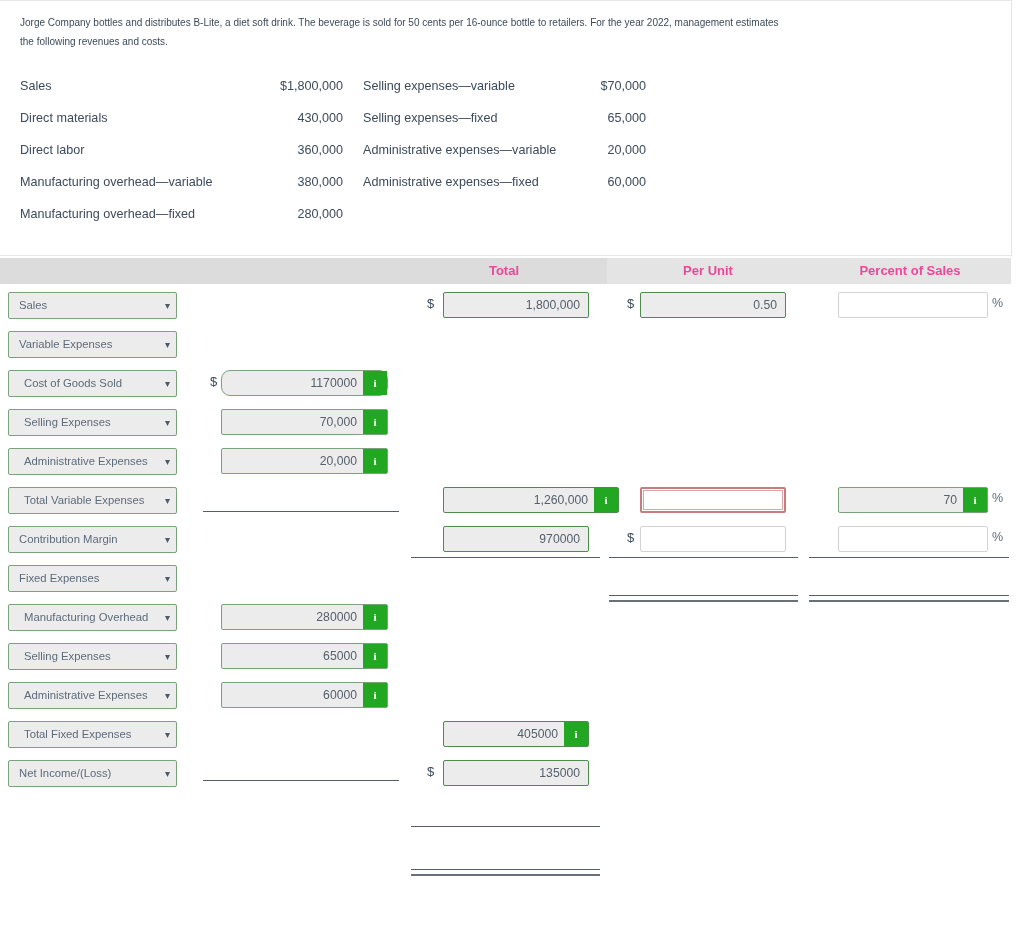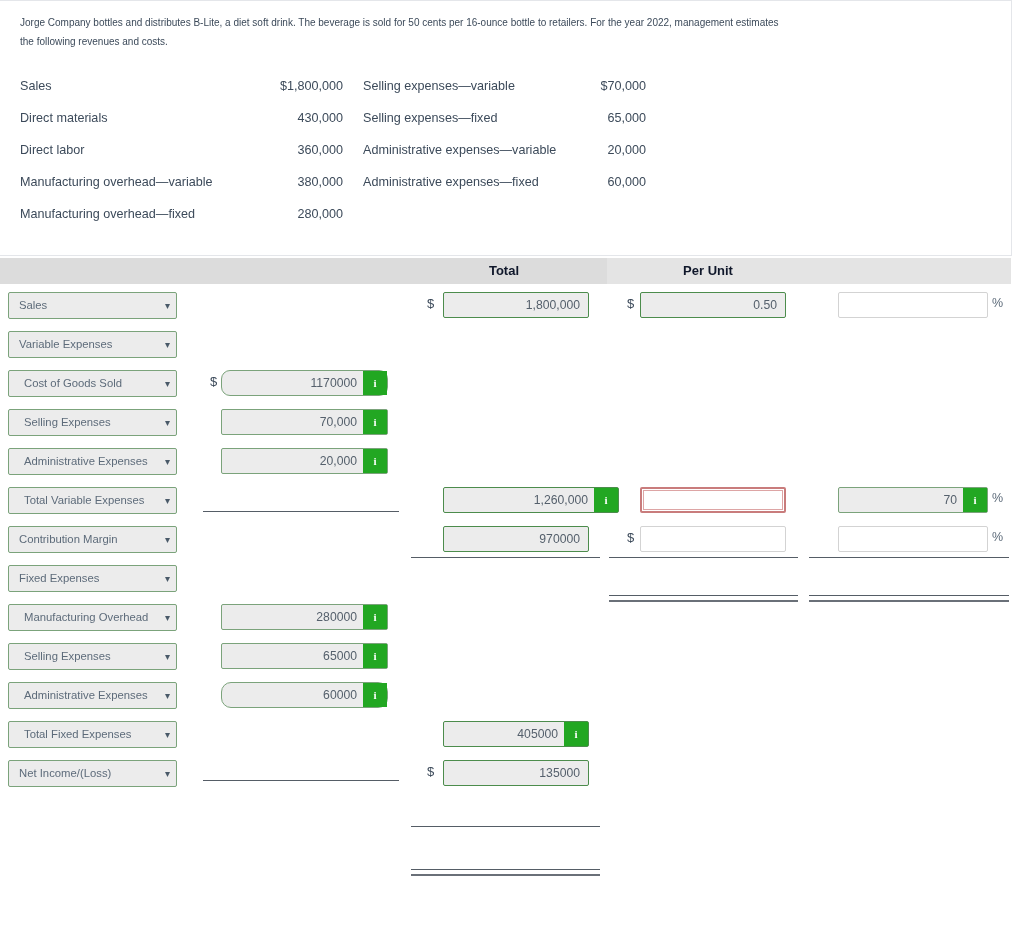--- a/index.html
+++ b/index.html
@@ -34,21 +34,21 @@
   .f-label2{position:absolute;left:343px;top:4px;font-size:12.6px;color:#3c4a5a;white-space:nowrap;}
   .f-val2{position:absolute;left:540px;width:86px;top:4px;text-align:right;font-size:12.6px;color:#3c4a5a;}
 
   
   .hdr{position:absolute;top:258px;height:26px;}
   .hdr-total{left:0;width:607px;background:#dcdcdc;}
   .hdr-perunit{left:607px;width:202px;background:#e4e4e4;}
   .hdr-pct{left:809px;width:202px;background:#e4e4e4;}
   .hdr-lbl{
     position:absolute;top:0;height:26px;line-height:26px;
-    font-size:13px;font-weight:bold;color:#0f172a;text-align:center;
+    font-size:13px;font-weight:bold;color:#ec4899;text-align:center;
   }
   .hdr-lbl.t{left:430px;width:148px;}
   .hdr-lbl.p{left:607px;width:202px;}
   .hdr-lbl.s{left:809px;width:202px;}
 
   
   .rows{position:absolute;left:0;top:292px;width:1024px;}
   .row{position:relative;height:39px;}
 
   
@@ -139,20 +139,21 @@
           <div class="f-val">280,000</div>
         </div>
       </div>
   </div>
 
   <div class="hdr hdr-total"></div>
   <div class="hdr hdr-perunit"></div>
   <div class="hdr hdr-pct"></div>
   <div class="hdr-lbl t" style="top:258px;">Total</div>
   <div class="hdr-lbl p" style="top:258px;">Per Unit</div>
+  <div class="hdr-lbl s" style="top:258px;">Percent of Sales</div>
 
   <div class="rows" id="rows">
       <div class="row">
         <div class="sel">
           <span class="sel-txt">Sales</span>
           <span class="sel-arrow">▾</span>
         </div>
         <div class="dsign" style="left: 427px;">$</div>
         <div class="ibox dark" style="left: 443px; width: 146px;">
           <div class="ival">1,800,000</div>
@@ -262,21 +263,21 @@
         <div class="ibox hasinfo" style="left: 221px; width: 167px;">
           <div class="ival">65000</div>
           <div class="info">i</div>
         </div>
       </div>
       <div class="row">
         <div class="sel indent">
           <span class="sel-txt">Administrative Expenses</span>
           <span class="sel-arrow">▾</span>
         </div>
-        <div class="ibox hasinfo" style="left: 221px; width: 167px; border-radius: 10px;">
+        <div class="ibox hasinfo" style="left: 221px; width: 167px;">
           <div class="ival">60000</div>
           <div class="info">i</div>
         </div>
       </div>
       <div class="row">
         <div class="sel indent">
           <span class="sel-txt">Total Fixed Expenses</span>
           <span class="sel-arrow">▾</span>
         </div>
         <div class="ibox dark hasinfo" style="left: 443px; width: 146px;">

